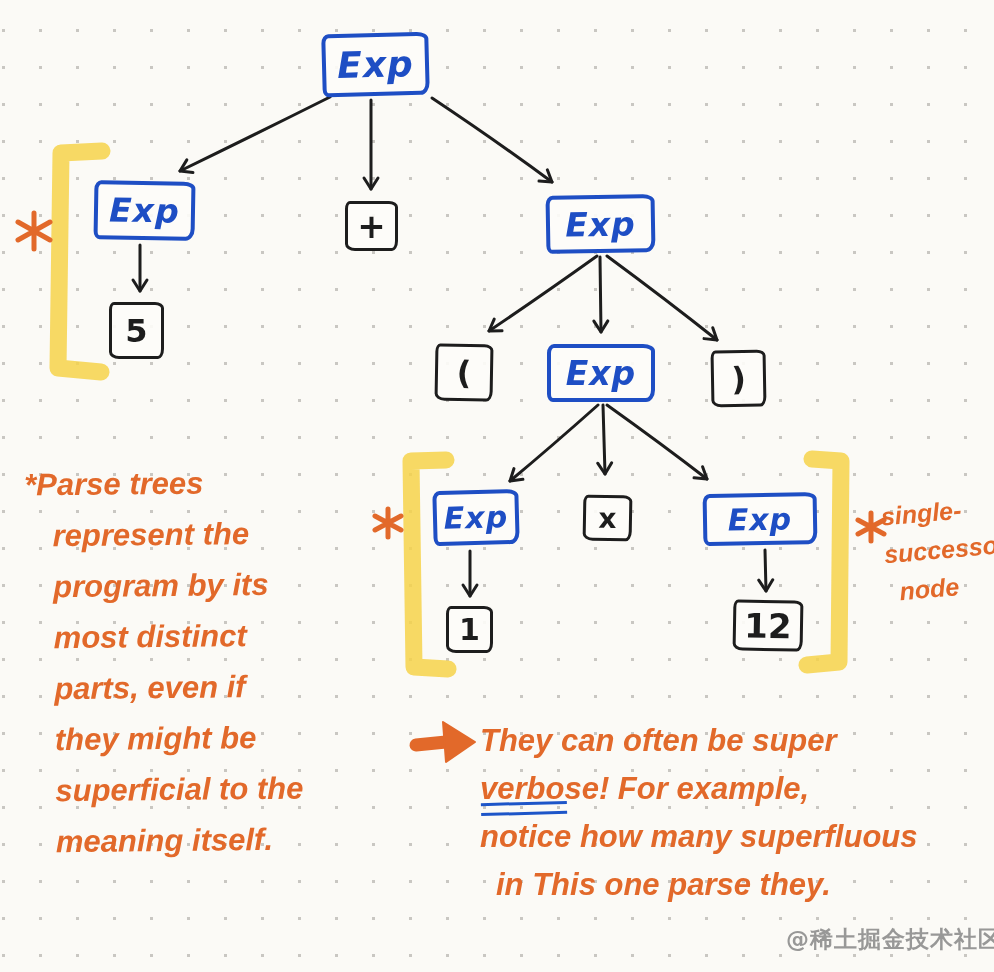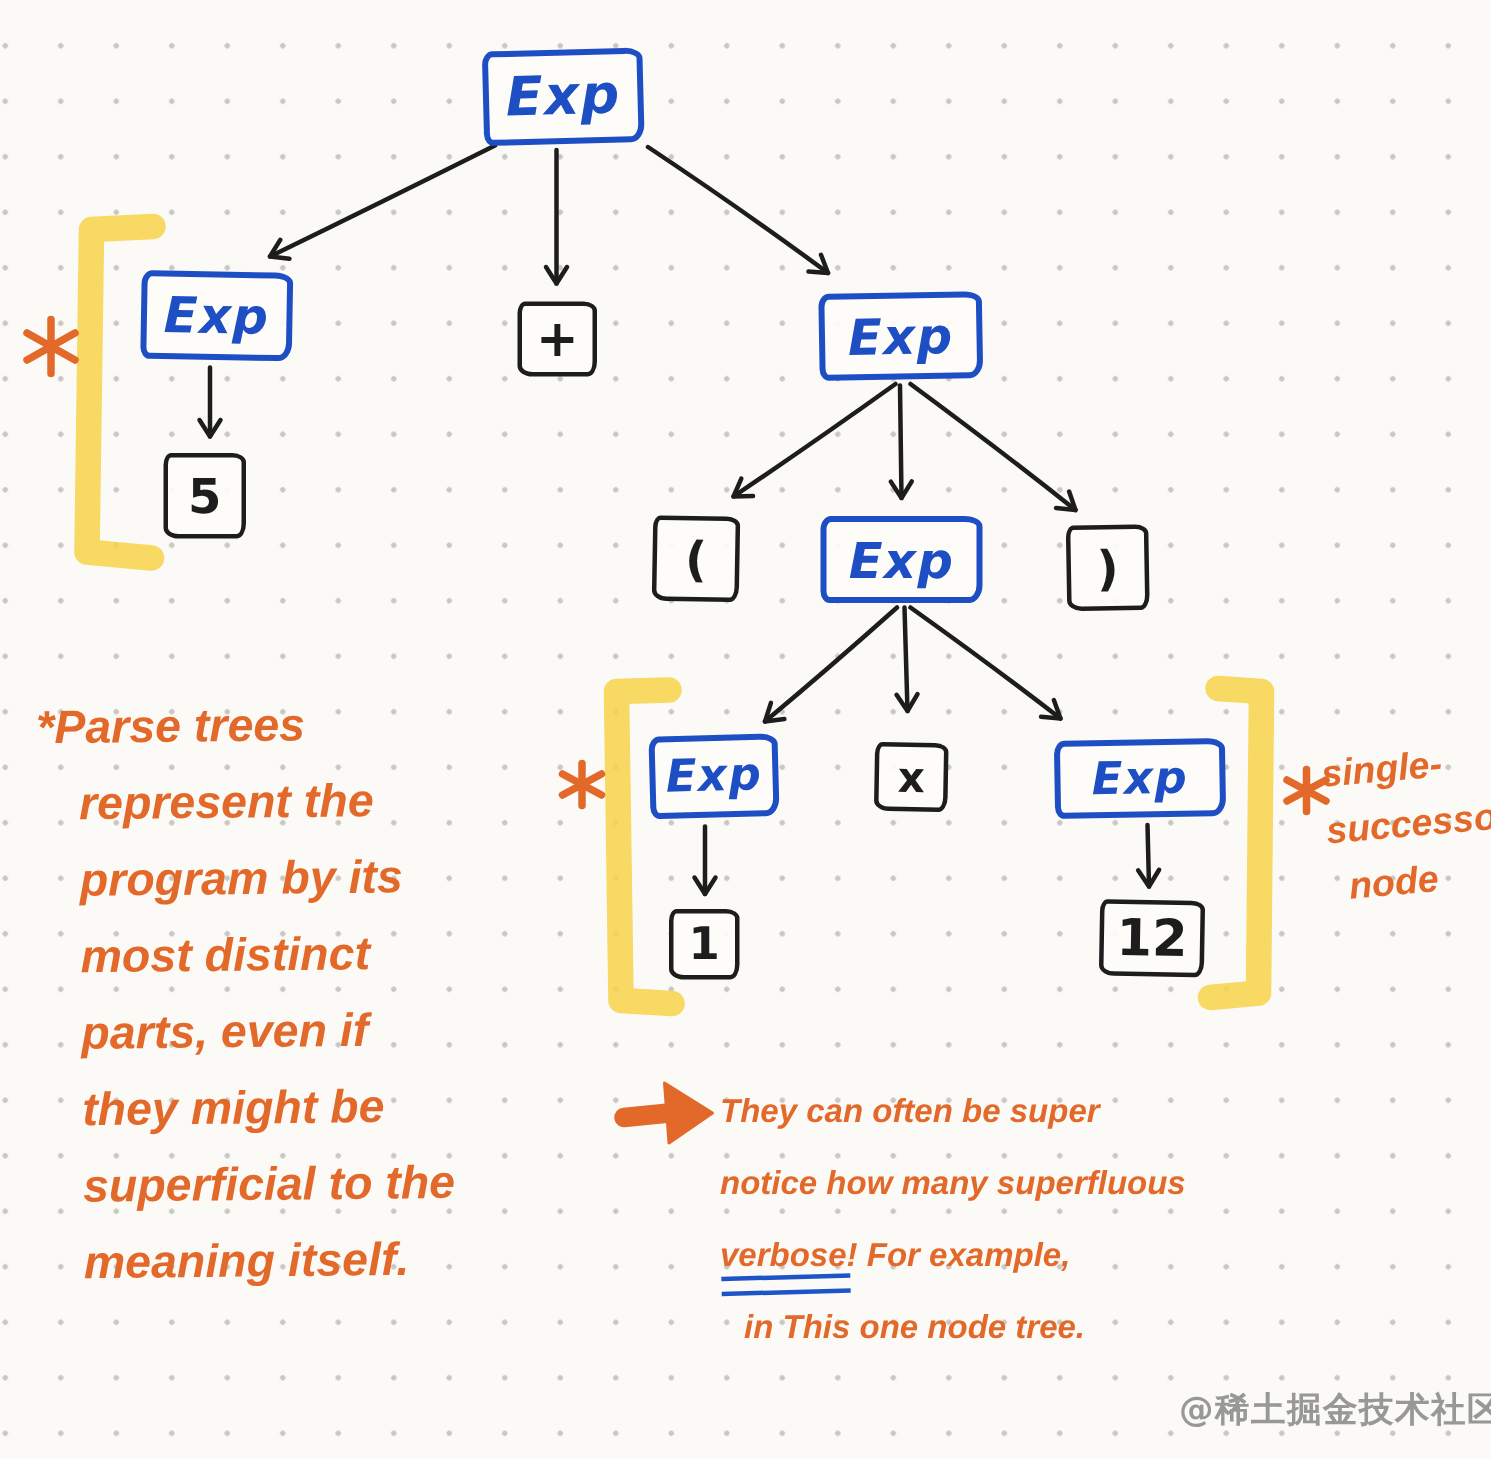--- a/index.html
+++ b/index.html
@@ -45,21 +45,21 @@
     font-style:italic;
     font-weight:700;
     font-family:"Liberation Sans", sans-serif;
   }
   .left-note{left:26px;top:458px;font-size:31px;line-height:51px;transform:rotate(-0.6deg);}
   .left-note .ln{white-space:nowrap;}
   .left-note .ln.indent{padding-left:28px;}
   .right-note{left:884px;top:492px;font-size:25px;line-height:38px;transform:rotate(-5deg);}
   .right-note .ln{white-space:nowrap;}
   .right-note .ln:nth-child(3){padding-left:12px;}
-  .bottom-note{left:480px;top:717px;font-size:22px;line-height:48px;}
+  .bottom-note{left:480px;top:717px;font-size:31px;line-height:48px;}
   .bottom-note .ln{white-space:nowrap;}
   .bottom-note .ln.l5{padding-left:16px;}
   .verbose-wrap{position:relative;display:inline-block;}
   .double-underline{
     position:absolute;left:1px;top:37px;width:86px;height:7px;
     border-top:3px solid #1d55c8;border-bottom:3px solid #1d55c8;
     transform:rotate(-1.5deg);
   }
   .watermark{
     position:absolute;left:786px;top:924px;
@@ -147,26 +147,26 @@
   </div>
 
   <div class="note right-note">
     <div class="ln">single-</div>
     <div class="ln">successor</div>
     <div class="ln">node</div>
   </div>
 
   <div class="note bottom-note">
     <div class="ln">They can often be super</div>
-    <div class="ln">notice how many superfluous</div>
     <div class="ln">
       <span class="verbose-wrap">
         <span>verbose!</span>
         <span class="double-underline"></span>
       </span>
       <span>For example,</span>
     </div>
-    <div class="ln l5">in This one node tree.</div>
+    <div class="ln">notice how many superfluous</div>
+    <div class="ln l5">in This one parse they.</div>
   </div>
 
   <div class="watermark">@稀土掘金技术社区</div>
 
 </div>
 
 </body></html>

